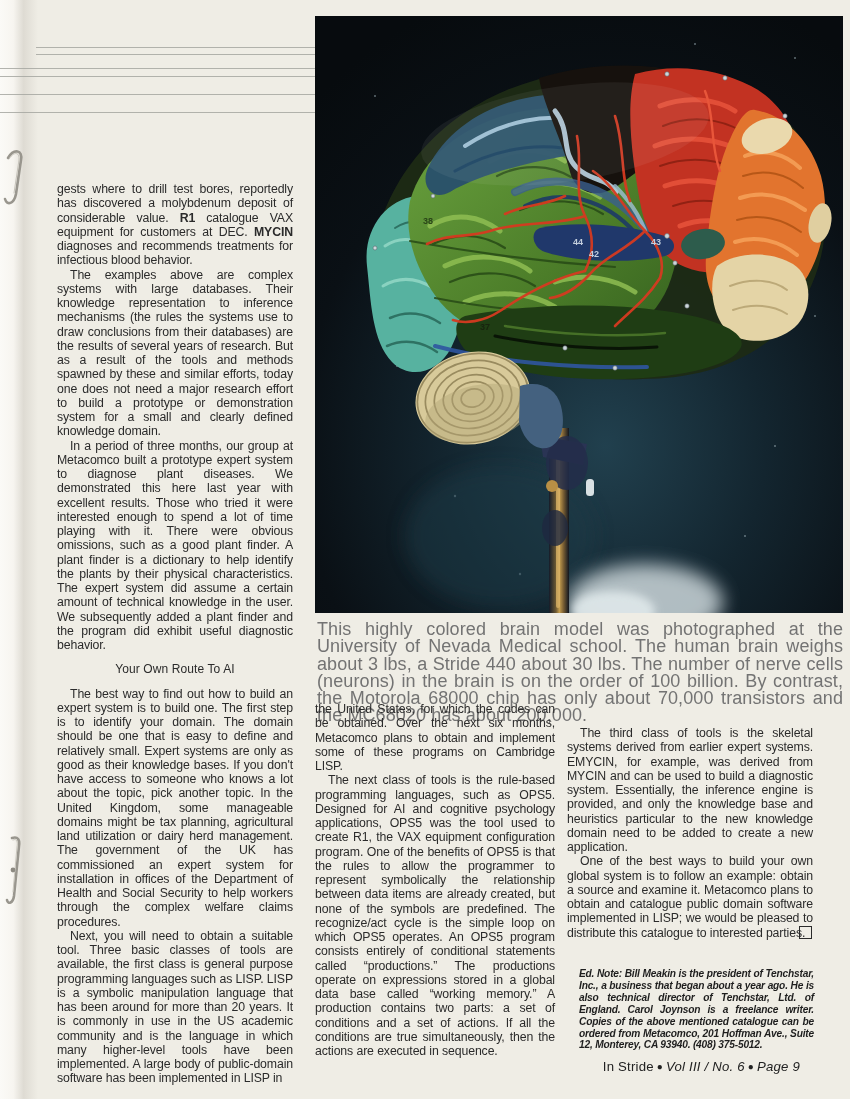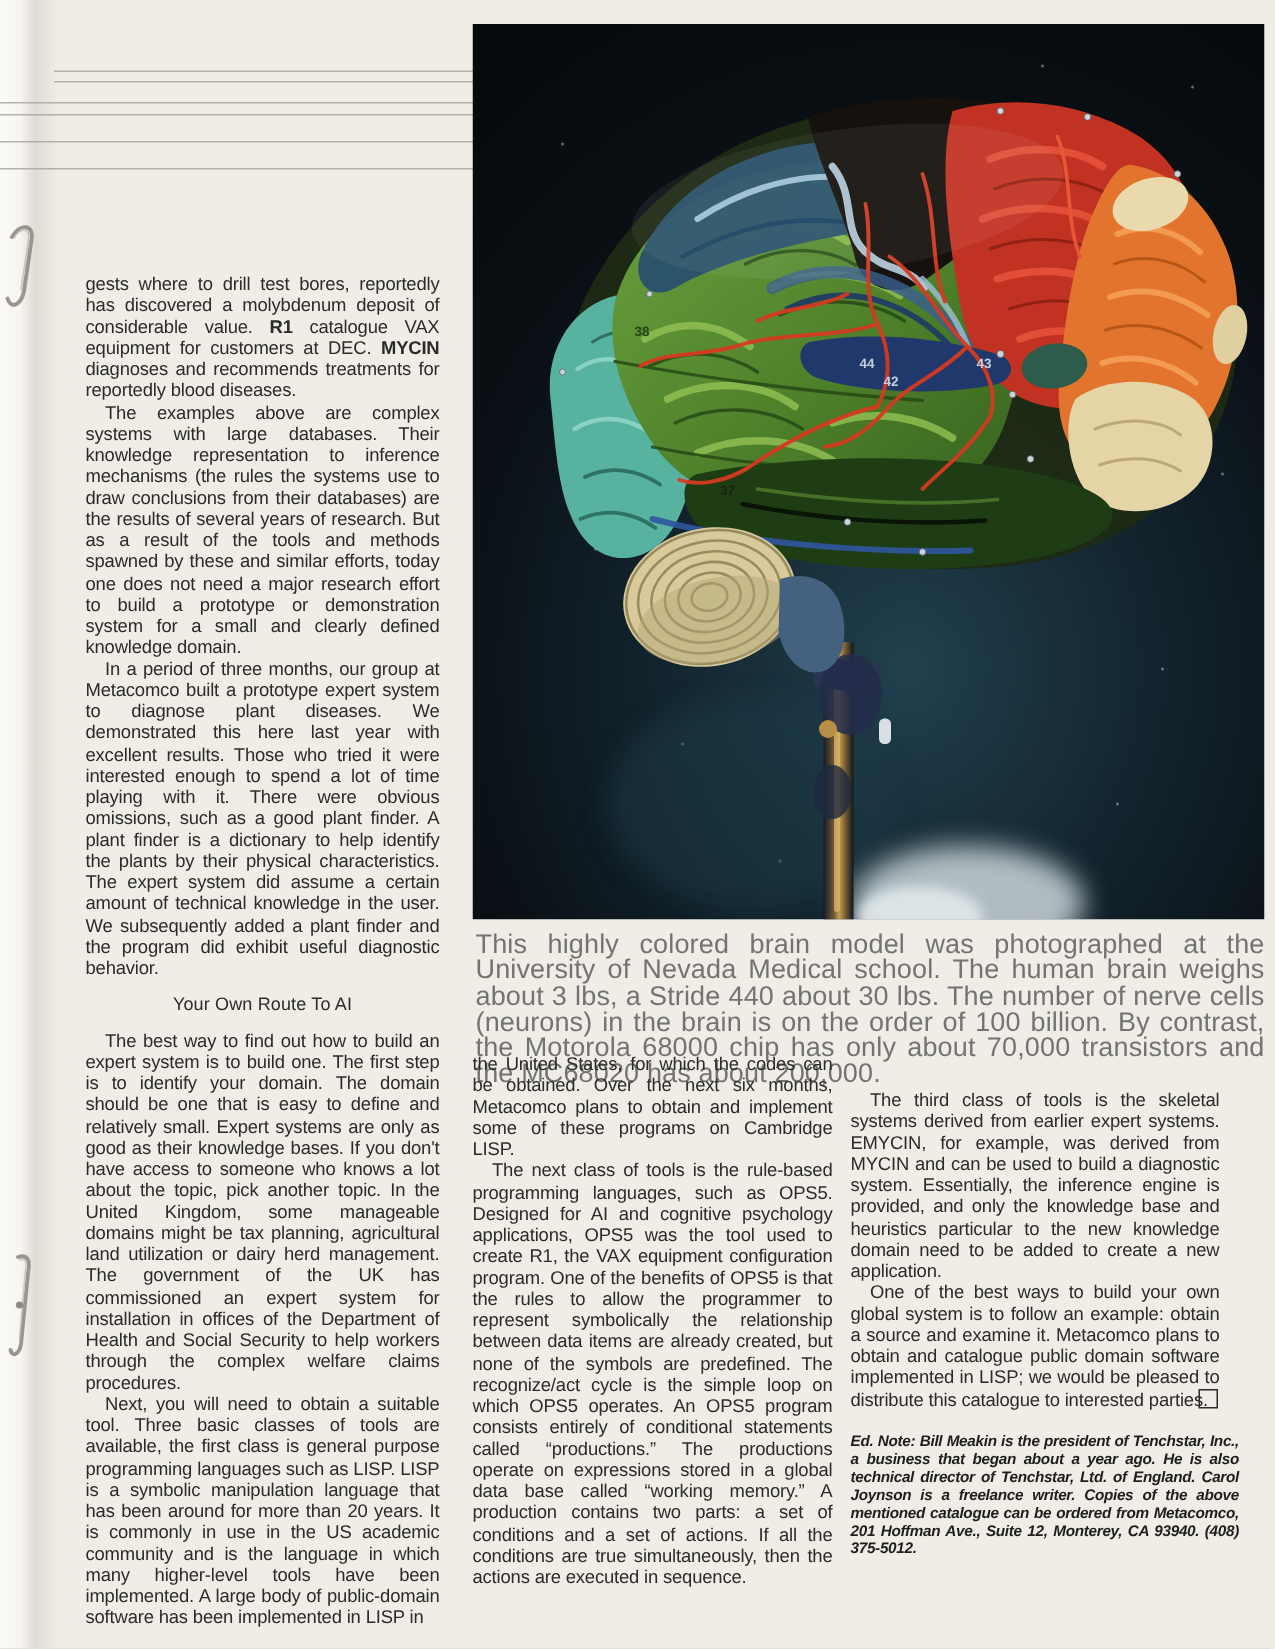--- a/index.html
+++ b/index.html
@@ -41,21 +41,21 @@
   .endmark {
     position:absolute; right:1px; bottom:1px;
     width:11px; height:11px; border:1.6px solid #2b2b2b;
     font-size:0; line-height:0;
   }
   .ed-note {
     position:absolute; left:567px; top:956px; width:259px;
     font-size:10.2px; line-height:11.9px; font-weight:bold; font-style:italic;
     text-align:justify; letter-spacing:-.2px; color:#1e1e1e;
   }
-  .ed-note p { margin:0;font-style:italic; }
+  .ed-note p { margin:12px;font-style:italic; }
   .ed-note p.ind { text-indent:11px; }
   .footer {
     position:absolute; left:480px; top:1059px; width:320px;
     text-align:right; font-size:13.2px; color:#222; letter-spacing:.2px;
   }
   .footer .it { font-style:italic; }
   .footer .dot { font-size:10px; vertical-align:1px; padding:0 3px; }
 </style>
 </head>
 <body>
@@ -282,21 +282,21 @@
         <text x="336" y="229" fill="#c3cedd">43</text>
       </g>
 
       <ellipse cx="250" cy="118" rx="145" ry="48" fill="#ffffff" opacity=".06" transform="rotate(-8 250 118)"></ellipse>
     </svg>
   </div>
 
   <p class="caption">This highly colored brain model was photographed at the University of Nevada Medical school. The human brain weighs about 3 lbs, a Stride 440 about 30 lbs. The number of nerve cells (neurons) in the brain is on the order of 100 billion. By contrast, the Motorola 68000 chip has only about 70,000 transistors and the MC68020 has about 200,000.</p>
 
   <div class="col col-left">
-    <p><span>gests where to drill test bores, reportedly has discovered a molybdenum deposit of considerable value. </span><b>R1</b><span> catalogue VAX equipment for customers at DEC. </span><b>MYCIN</b><span> diagnoses and recommends treatments for reportedly blood diseases.</span></p>
+    <p><span>gests where to drill test bores, reportedly has discovered a molybdenum deposit of considerable value. </span><b>R1</b><span> catalogue VAX equipment for customers at DEC. </span><b>MYCIN</b><span> diagnoses and recommends treatments for infectious blood behavior.</span></p>
     <p class="ind">The examples above are complex systems with large databases. Their knowledge representation to inference mechanisms (the rules the systems use to draw conclusions from their databases) are the results of several years of research. But as a result of the tools and methods spawned by these and similar efforts, today one does not need a major research effort to build a prototype or demonstration system for a small and clearly defined knowledge domain.</p>
     <p class="ind">In a period of three months, our group at Metacomco built a prototype expert system to diagnose plant diseases. We demonstrated this here last year with excellent results. Those who tried it were interested enough to spend a lot of time playing with it. There were obvious omissions, such as a good plant finder. A plant finder is a dictionary to help identify the plants by their physical characteristics. The expert system did assume a certain amount of technical knowledge in the user. We subsequently added a plant finder and the program did exhibit useful diagnostic behavior.</p>
     <h3 class="section-heading">Your Own Route To AI</h3>
     <p class="ind">The best way to find out how to build an expert system is to build one. The first step is to identify your domain. The domain should be one that is easy to define and relatively small. Expert systems are only as good as their knowledge bases. If you don't have access to someone who knows a lot about the topic, pick another topic. In the United Kingdom, some manageable domains might be tax planning, agricultural land utilization or dairy herd management. The government of the UK has commissioned an expert system for installation in offices of the Department of Health and Social Security to help workers through the complex welfare claims procedures.</p>
     <p class="ind">Next, you will need to obtain a suitable tool. Three basic classes of tools are available, the first class is general purpose programming languages such as LISP. LISP is a symbolic manipulation language that has been around for more than 20 years. It is commonly in use in the US academic community and is the language in which many higher-level tools have been implemented. A large body of public-domain software has been implemented in LISP in</p>
   </div>
 
   <div class="col col-mid">
     <p>the United States, for which the codes can be obtained. Over the next six months, Metacomco plans to obtain and implement some of these programs on Cambridge LISP.</p>
     <p class="ind">The next class of tools is the rule-based programming languages, such as OPS5. Designed for AI and cognitive psychology applications, OPS5 was the tool used to create R1, the VAX equipment configuration program. One of the benefits of OPS5 is that the rules to allow the programmer to represent symbolically the relationship between data items are already created, but none of the symbols are predefined. The recognize/act cycle is the simple loop on which OPS5 operates. An OPS5 program consists entirely of conditional statements called “productions.” The productions operate on expressions stored in a global data base called “working memory.” A production contains two parts: a set of conditions and a set of actions. If all the conditions are true simultaneously, then the actions are executed in sequence.</p>
@@ -304,14 +304,17 @@
 
   <div class="col col-right">
     <p class="ind">The third class of tools is the skeletal systems derived from earlier expert systems. EMYCIN, for example, was derived from MYCIN and can be used to build a diagnostic system. Essentially, the inference engine is provided, and only the knowledge base and heuristics particular to the new knowledge domain need to be added to create a new application.</p>
     <p class="ind lastpara"><span>One of the best ways to build your own global system is to follow an example: obtain a source and examine it. Metacomco plans to obtain and catalogue public domain software implemented in LISP; we would be pleased to distribute this catalogue to interested parties.</span><span class="endmark"></span></p>
   </div>
 
   <div class="ed-note">
     <p>Ed. Note: Bill Meakin is the president of Tenchstar, Inc., a business that began about a year ago. He is also technical director of Tenchstar, Ltd. of England. Carol Joynson is a freelance writer. Copies of the above mentioned catalogue can be ordered from Metacomco, 201 Hoffman Ave., Suite 12, Monterey, CA 93940. (408) 375-5012.</p>
   </div>
 
+  <div class="footer">
+    <span>In Stride</span><span class="dot">●</span><span class="it">Vol III / No. 6</span><span class="dot">●</span><span class="it">Page 9</span>
+  </div>
 
 </div>
 
 </body></html>

